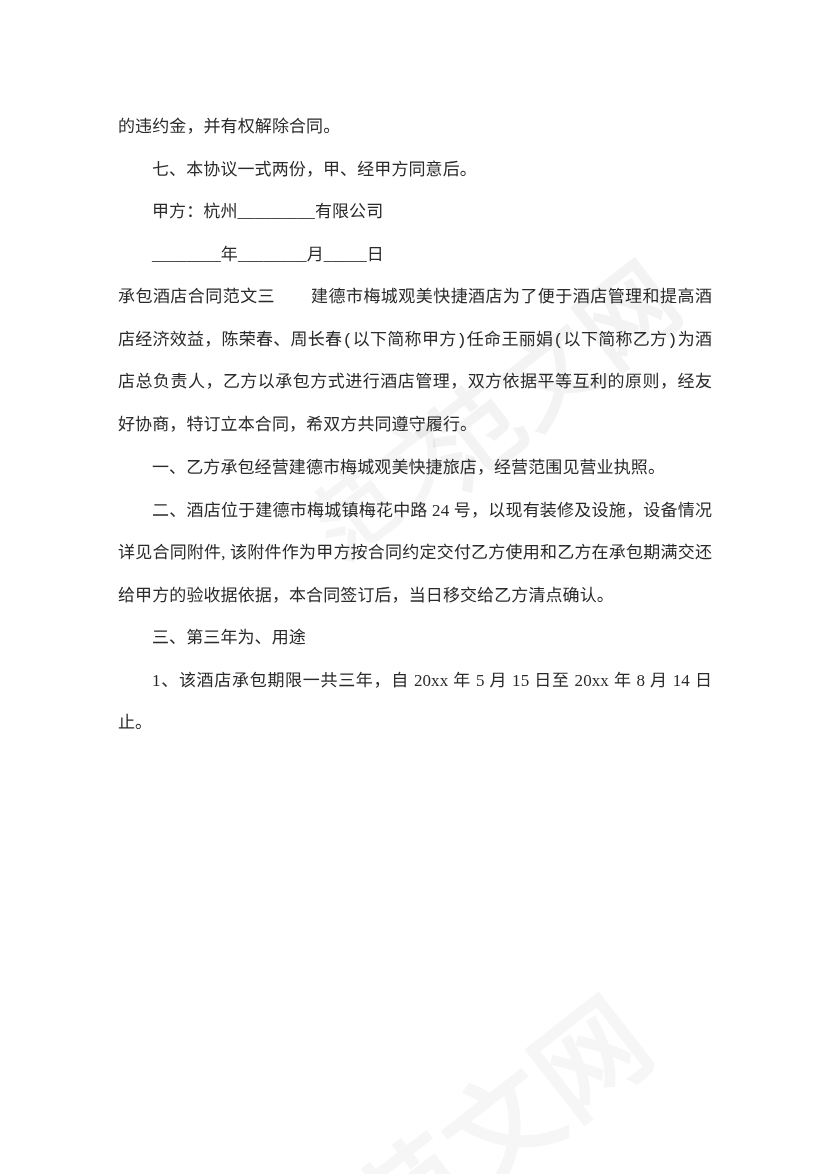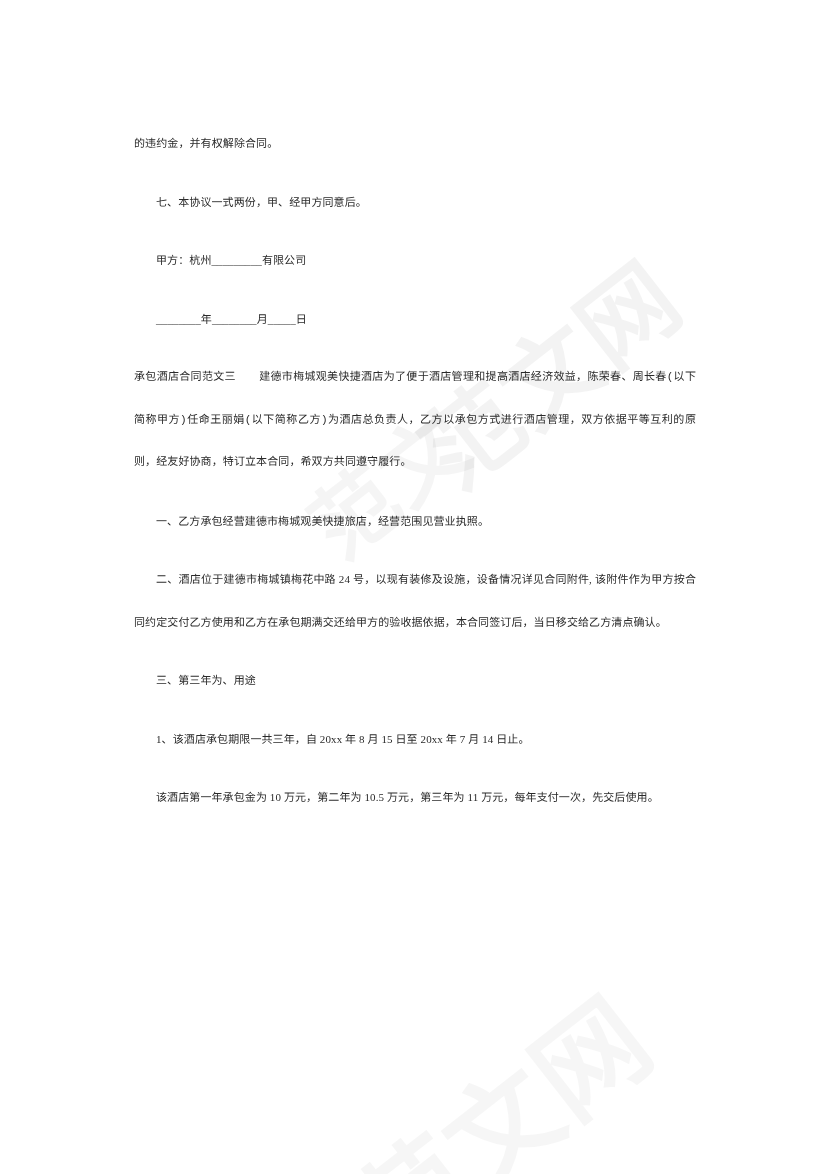--- a/index.html
+++ b/index.html
@@ -60,22 +60,22 @@
   .doc-body {
     position: absolute;
     left: 0;
     top: 0;
     width: 830px;
     z-index: 2;
     padding: 106px 118px 0 118px;
     box-sizing: border-box;
   }
   p.para {
-    margin: 16px;
-    font-size: 11px;
+    margin: 0;
+    font-size: 17px;
     line-height: 42.5px;
     text-align: justify;
     text-justify: inter-ideograph;
     letter-spacing: 0.1px;
     word-break: break-all;
   }
   p.indent {
     text-indent: 2em;
   }
   p.noindent {
@@ -116,20 +116,19 @@
     <p class="para indent">________年________月_____日</p>
 
     <p class="para runin"><span>承包酒店合同范文三</span><span class="gap"></span><span>建德市梅城观美快捷酒店为了便于酒店管理和提高酒店经济效益，陈荣春、周长春(以下简称甲方)任命王丽娟(以下简称乙方)为酒店总负责人，乙方以承包方式进行酒店管理，双方依据平等互利的原则，经友好协商，特订立本合同，希双方共同遵守履行。</span></p>
 
     <p class="para indent">一、乙方承包经营建德市梅城观美快捷旅店，经营范围见营业执照。</p>
 
     <p class="para indent">二、酒店位于建德市梅城镇梅花中路 24 号，以现有装修及设施，设备情况详见合同附件, 该附件作为甲方按合同约定交付乙方使用和乙方在承包期满交还给甲方的验收据依据，本合同签订后，当日移交给乙方清点确认。</p>
 
     <p class="para indent">三、第三年为、用途</p>
 
-    <p class="para indent">1、该酒店承包期限一共三年，自 20xx 年 8 月 15 日至 20xx 年 7 月 14 日止。</p>
+    <p class="para indent">1、该酒店承包期限一共三年，自 20xx 年 5 月 15 日至 20xx 年 8 月 14 日止。</p>
 
 
 
-    <p class="para indent">该酒店第一年承包金为 10 万元，第二年为 10.5 万元，第三年为 11 万元，每年支付一次，先交后使用。</p>
 
   </div>
 </div>
 
 </body></html>

